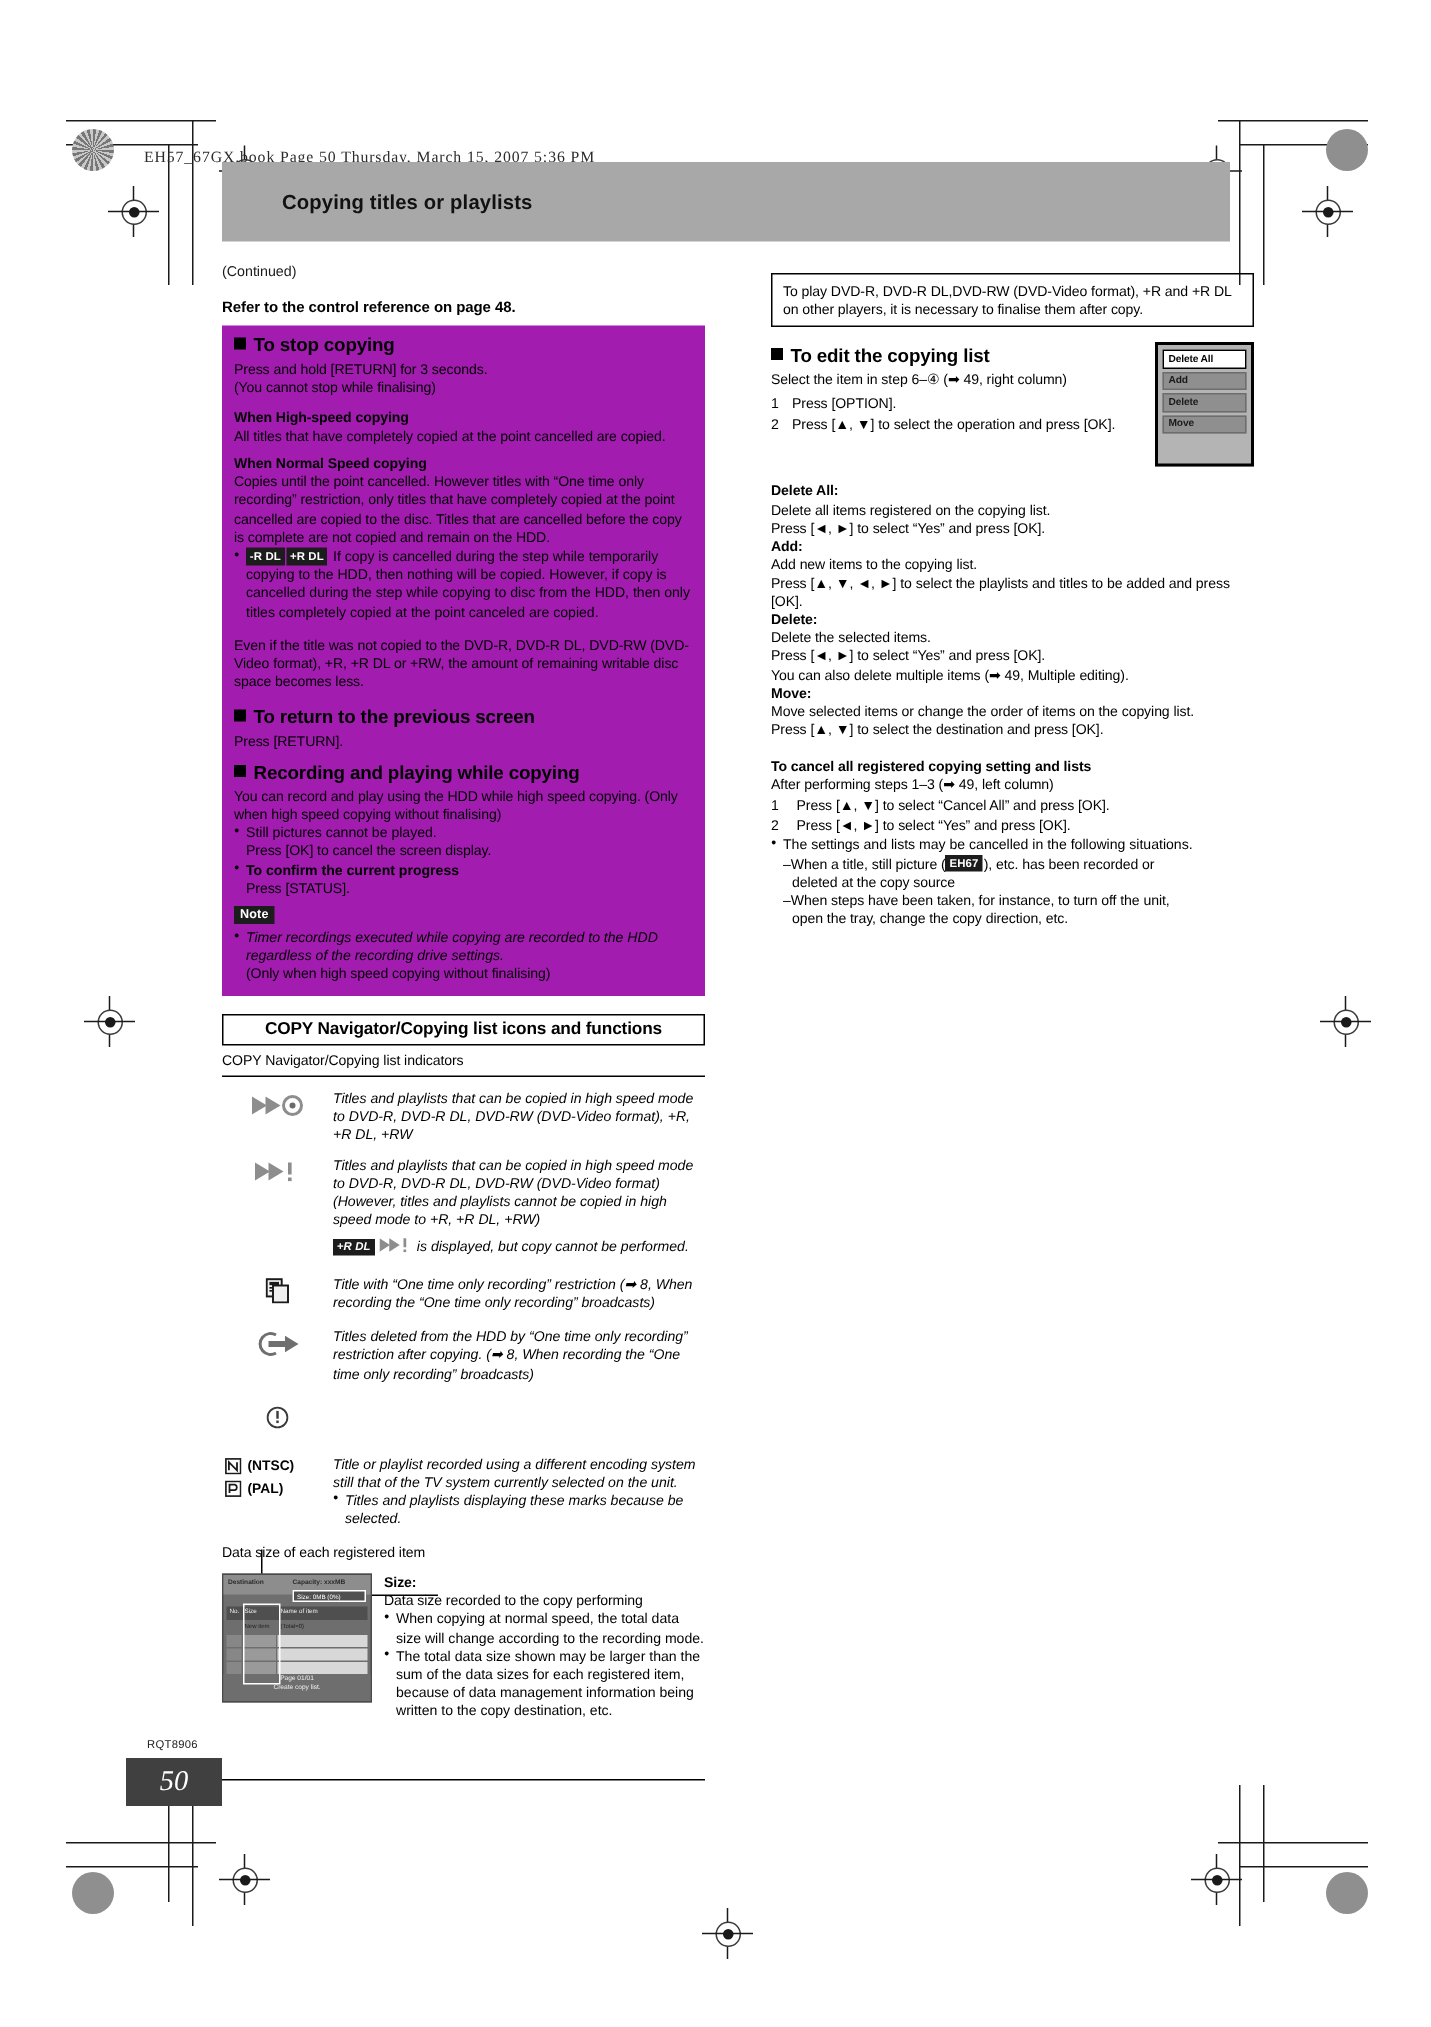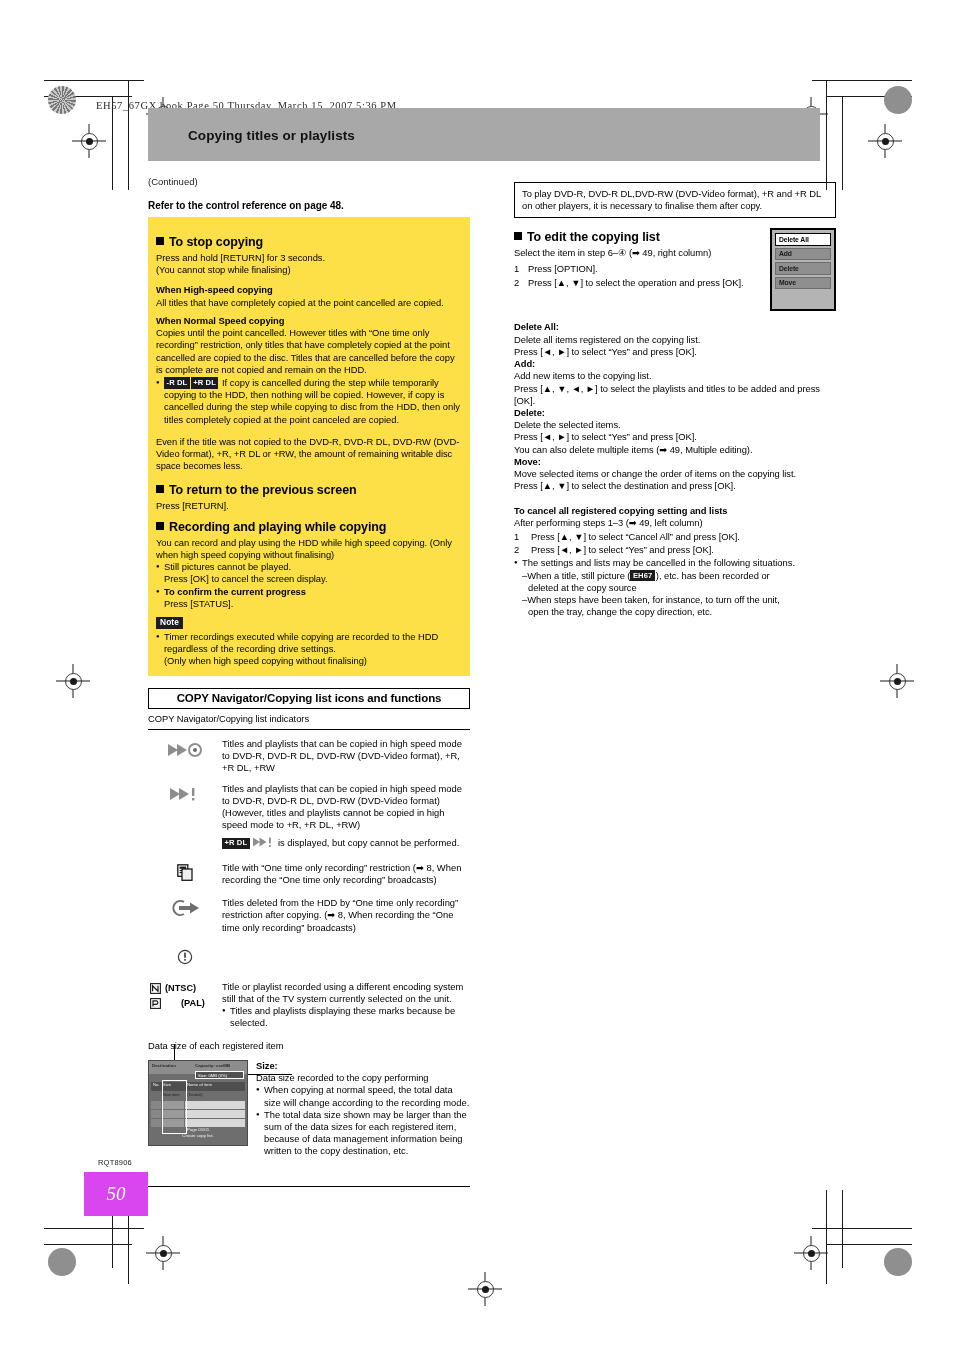--- a/index.html
+++ b/index.html
@@ -66,21 +66,21 @@
 
   
   .col-left  { position:absolute; left:148px; top:200px; width:322px; }
   .col-right { position:absolute; left:498px; top:182px; width:322px;margin-left:16px; }
 
   .refline {
     font-size:10px; font-weight:bold; margin-bottom:6px; letter-spacing:-0.05px;
   }
 
   .grey-box {
-    background:#fde047; padding:18px 8px 8px 8px;
+    background:#a21caf; padding:6px 8px 8px 8px;
   }
 
   h3.sec {
     font-size:12.5px; font-weight:bold; margin:0 0 2px 0;
     letter-spacing:-0.1px; line-height:1.2;
   }
   h3.sec .sq {
     display:inline-block; width:8px; height:8px; background:#000;
     margin-right:5px; vertical-align:1px;
   }
@@ -118,21 +118,21 @@
     font-size:11.5px; font-weight:bold; letter-spacing:-0.1px;
   }
 
   .rule { border-top:1.2px solid #000; }
 
   
   .ind-row { display:flex; align-items:flex-start; margin-top:8px; }
   .ind-icon {
     width:74px; flex:0 0 74px; text-align:center; padding-top:2px;
   }
-  .ind-txt { flex:1 1 auto; font-size:9.4px; line-height:1.30; }
+  .ind-txt { flex:1 1 auto; font-size:9.4px; line-height:1.30;font-style:italic; }
 
   
   .ic-fastfwd { display:inline-block; vertical-align:middle; }
 
   
   .screen-mock {
     position:relative; width:100px; height:86px; background:#6e6e6e;
     border:1px solid #4a4a4a;
   }
   .sm-top { position:absolute; left:0; top:0; width:100%; height:13px; background:#8d8d8d; }
@@ -158,22 +158,22 @@
     background:#8f8f8f; border:1px solid #6d6d6d;
     letter-spacing:-0.1px;
   }
   .optmenu .mi.sel {
     background:#ffffff; border:1px solid #000; color:#000;
   }
   .optmenu .mi.blank { background:#b4b4b4; border:none; height:13px; }
 
   
   .pagenum-block {
-    position:absolute; left:84px; top:1172px; width:64px; height:44px;
-    background:#d946ef; color:#fff;
+    position:absolute; left:84px; top:1172px; width:64px; height:32px;
+    background:#404040; color:#fff;
     font-family:"Liberation Serif", serif; font-style:italic;
     font-size:19px; display:flex; align-items:center; justify-content:center;
   }
   .rqt {
     position:absolute; left:98px; top:1158px;
     font-size:7.5px; color:#222; letter-spacing:0.2px;
   }
   .foot-rule {
     position:absolute; left:148px; top:1186px; width:322px; height:1.4px; background:#000;
   }
@@ -294,21 +294,21 @@
         <span class="sq"></span><span>Recording and playing while copying</span>
       </h3>
       <div class="ln">You can record and play using the HDD while high speed copying. (Only when high speed copying without finalising)</div>
       <div class="bullet">Still pictures cannot be played.</div>
       <div class="ln indent">Press [OK] to cancel the screen display.</div>
       <div class="bullet b">To confirm the current progress</div>
       <div class="ln indent">Press [STATUS].</div>
       <div style="margin-top:2px;">
         <span class="badge note">Note</span>
       </div>
-      <div class="bullet" style="margin-top:1px;">Timer recordings executed while copying are recorded to the HDD regardless of the recording drive settings.</div>
+      <div class="bullet" style="margin-top:1px;font-style:italic;">Timer recordings executed while copying are recorded to the HDD regardless of the recording drive settings.</div>
       <div class="ln indent">(Only when high speed copying without finalising)</div>
     </div>
 
     <div class="sp12"></div>
 
     <div class="banner-box">COPY Navigator/Copying list icons and functions</div>
     <div class="ln" style="margin-top:4px;">COPY Navigator/Copying list indicators</div>
     <div class="rule" style="margin-top:4px;"></div>
 
     <div class="ind-row">
@@ -384,21 +384,21 @@
 
     <div class="ind-row" style="margin-top:12px;">
       <div class="ind-icon" style="text-align:right;padding-left:2px;">
         <div style="display:flex;align-items:center;gap:4px;">
           <svg width="11" height="11" viewBox="0 0 11 11">
             <rect x="0.6" y="0.6" width="9.8" height="9.8" fill="none" stroke="#1a1a1a" stroke-width="1.1"></rect>
             <path d="M2.6 8.2 L2.6 2.8 L8 8.2 L8 2.8" fill="none" stroke="#1a1a1a" stroke-width="1.2"></path>
           </svg>
           <span style="font-size:9.2px;font-weight:bold;">(NTSC)</span>
         </div>
-        <div style="display:flex;align-items:center;gap:20px;margin-top:4px;">
+        <div style="display:flex;align-items:center;gap:4px;margin-top:4px;">
           <svg width="11" height="11" viewBox="0 0 11 11">
             <rect x="0.6" y="0.6" width="9.8" height="9.8" fill="none" stroke="#1a1a1a" stroke-width="1.1"></rect>
             <path d="M3 8.4 L3 2.8 L6.6 2.8 A1.9 1.9 0 0 1 6.6 6.4 L3 6.4" fill="none" stroke="#1a1a1a" stroke-width="1.2"></path>
           </svg>
           <span style="font-size:9.2px;font-weight:bold;">(PAL)</span>
         </div>
       </div>
       <div class="ind-txt">
         <div>Title or playlist recorded using a different encoding system still that of the TV system currently selected on the unit.</div>
         <div class="bullet">Titles and playlists displaying these marks because be selected.</div>

